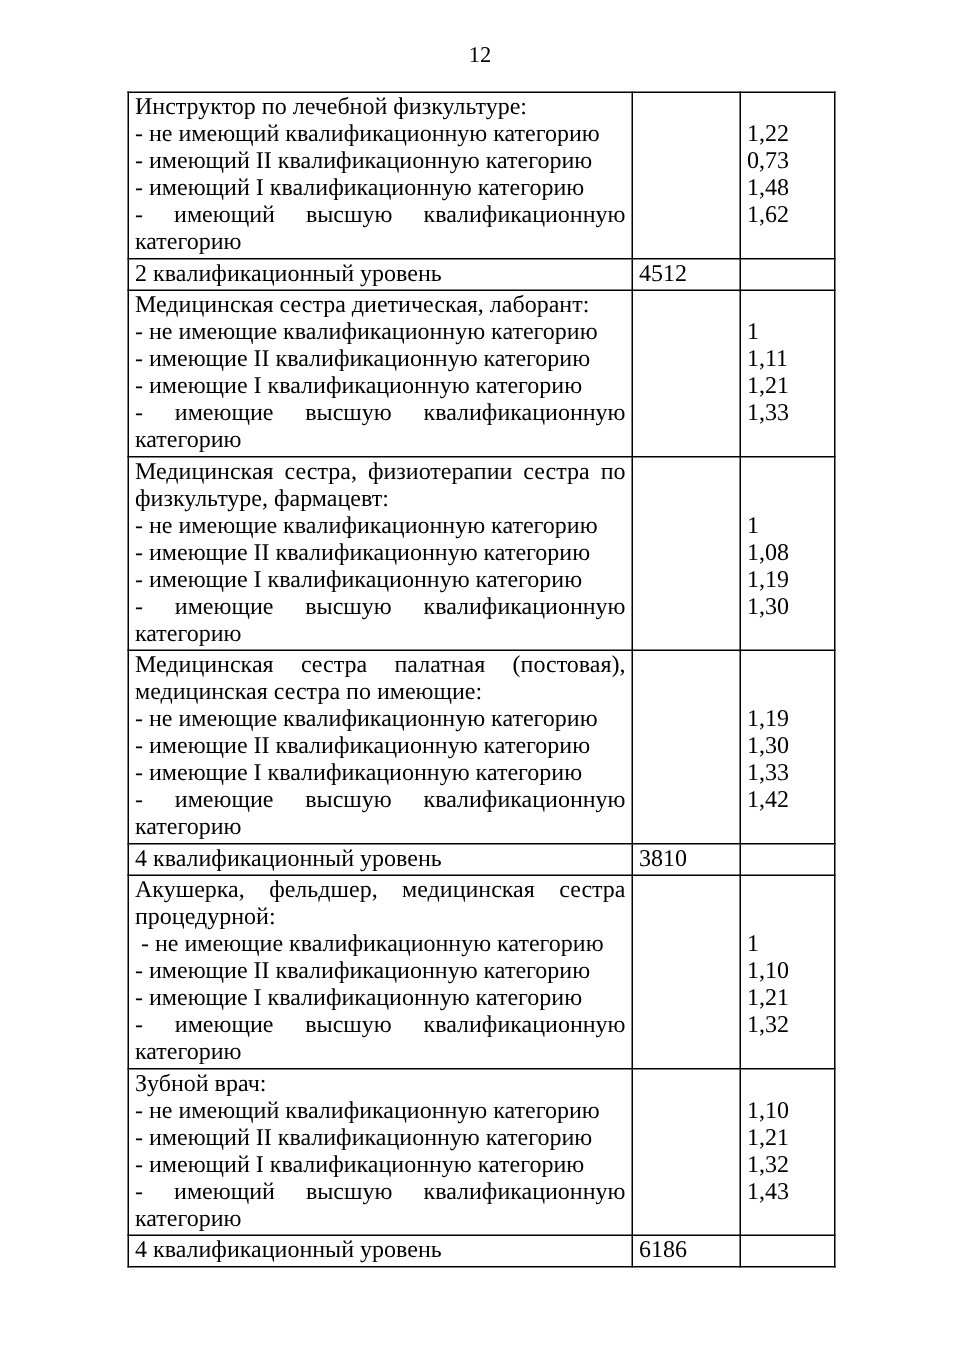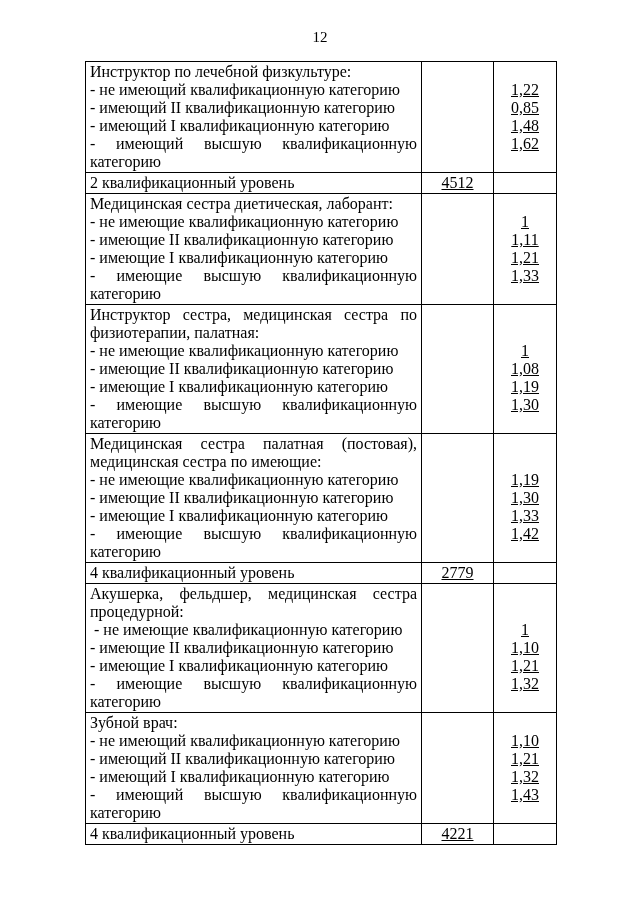--- a/index.html
+++ b/index.html
@@ -32,23 +32,21 @@
     border-collapse: collapse;
     table-layout: fixed;
     font-size: 16px;
   }
   table.doc td {
     border: 1px solid var(--border, #000000);
     vertical-align: top;
     padding: 1px 4px;
   }
   td.cell-code, td.cell-value {
-    text-align: center;
     padding: 1px 1px;
-    text-decoration: underline;
   }
   .line {
     line-height: 18px;
     min-height: 18px;
     white-space: nowrap;
     overflow: hidden;
   }
   .justify {
     text-align: justify;
     text-align-last: justify;
@@ -76,21 +74,21 @@
             <div class="line">- не имеющий квалификационную категорию</div>
             <div class="line">- имеющий II квалификационную категорию</div>
             <div class="line">- имеющий I квалификационную категорию</div>
             <div class="line justify">- имеющий высшую квалификационную</div>
             <div class="line">категорию</div>
           </td>
           <td class="cell-code"></td>
           <td class="cell-value">
             <div class="line"></div>
             <div class="line">1,22</div>
-            <div class="line">0,85</div>
+            <div class="line">0,73</div>
             <div class="line">1,48</div>
             <div class="line">1,62</div>
             <div class="line"></div>
           </td>
         </tr>
         <tr>
           <td class="cell-name">
             <div class="line level-label">2 квалификационный уровень</div>
           </td>
           <td class="cell-code">
@@ -112,22 +110,22 @@
             <div class="line"></div>
             <div class="line">1</div>
             <div class="line">1,11</div>
             <div class="line">1,21</div>
             <div class="line">1,33</div>
             <div class="line"></div>
           </td>
         </tr>
         <tr>
           <td class="cell-name">
-            <div class="line justify">Инструктор сестра, медицинская сестра по</div>
-            <div class="line">физиотерапии, палатная:</div>
+            <div class="line justify">Медицинская сестра, физиотерапии сестра по</div>
+            <div class="line">физкультуре, фармацевт:</div>
             <div class="line">- не имеющие квалификационную категорию</div>
             <div class="line">- имеющие II квалификационную категорию</div>
             <div class="line">- имеющие I квалификационную категорию</div>
             <div class="line justify">- имеющие высшую квалификационную</div>
             <div class="line">категорию</div>
           </td>
           <td class="cell-code"></td>
           <td class="cell-value">
             <div class="line"></div>
             <div class="line"></div>
@@ -157,21 +155,21 @@
             <div class="line">1,33</div>
             <div class="line">1,42</div>
             <div class="line"></div>
           </td>
         </tr>
         <tr>
           <td class="cell-name">
             <div class="line level-label">4 квалификационный уровень</div>
           </td>
           <td class="cell-code">
-            <div class="line">2779</div>
+            <div class="line">3810</div>
           </td>
           <td class="cell-value"></td>
         </tr>
         <tr>
           <td class="cell-name">
             <div class="line justify">Акушерка, фельдшер, медицинская сестра</div>
             <div class="line">процедурной:</div>
             <div class="line">&nbsp;- не имеющие квалификационную категорию</div>
             <div class="line">- имеющие II квалификационную категорию</div>
             <div class="line">- имеющие I квалификационную категорию</div>
@@ -206,19 +204,19 @@
             <div class="line">1,32</div>
             <div class="line">1,43</div>
             <div class="line"></div>
           </td>
         </tr>
         <tr>
           <td class="cell-name">
             <div class="line level-label">4 квалификационный уровень</div>
           </td>
           <td class="cell-code">
-            <div class="line">4221</div>
+            <div class="line">6186</div>
           </td>
           <td class="cell-value"></td>
         </tr>
       </tbody>
   </table>
 </div>
 
 </body></html>

